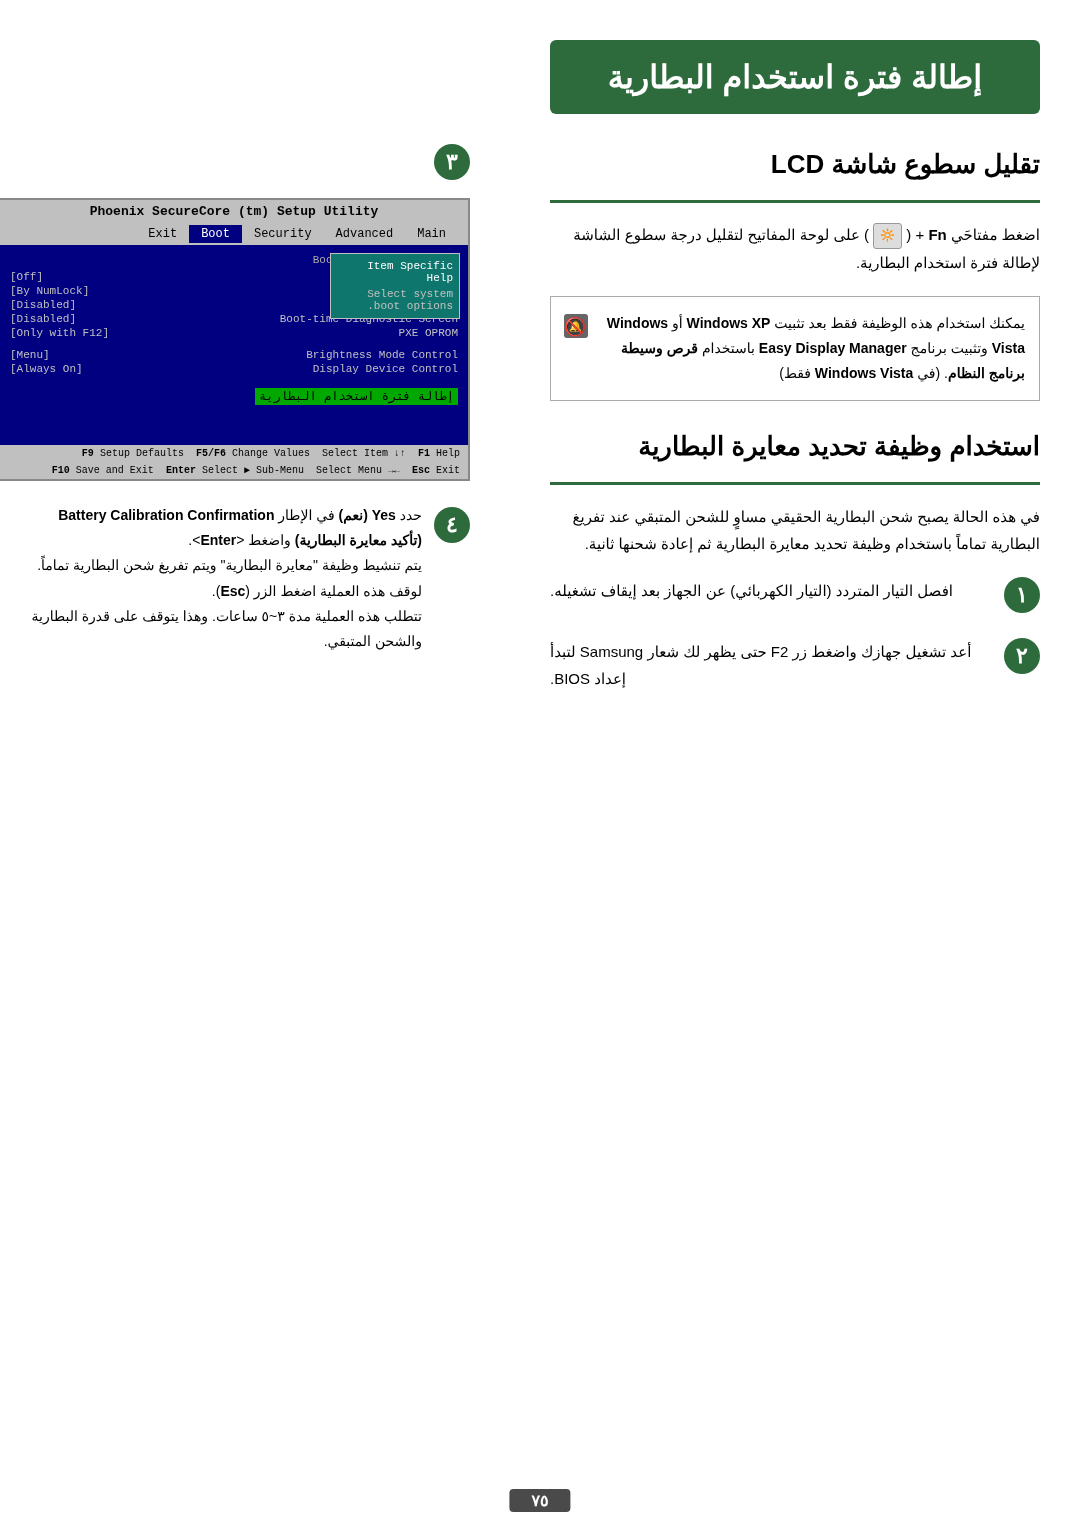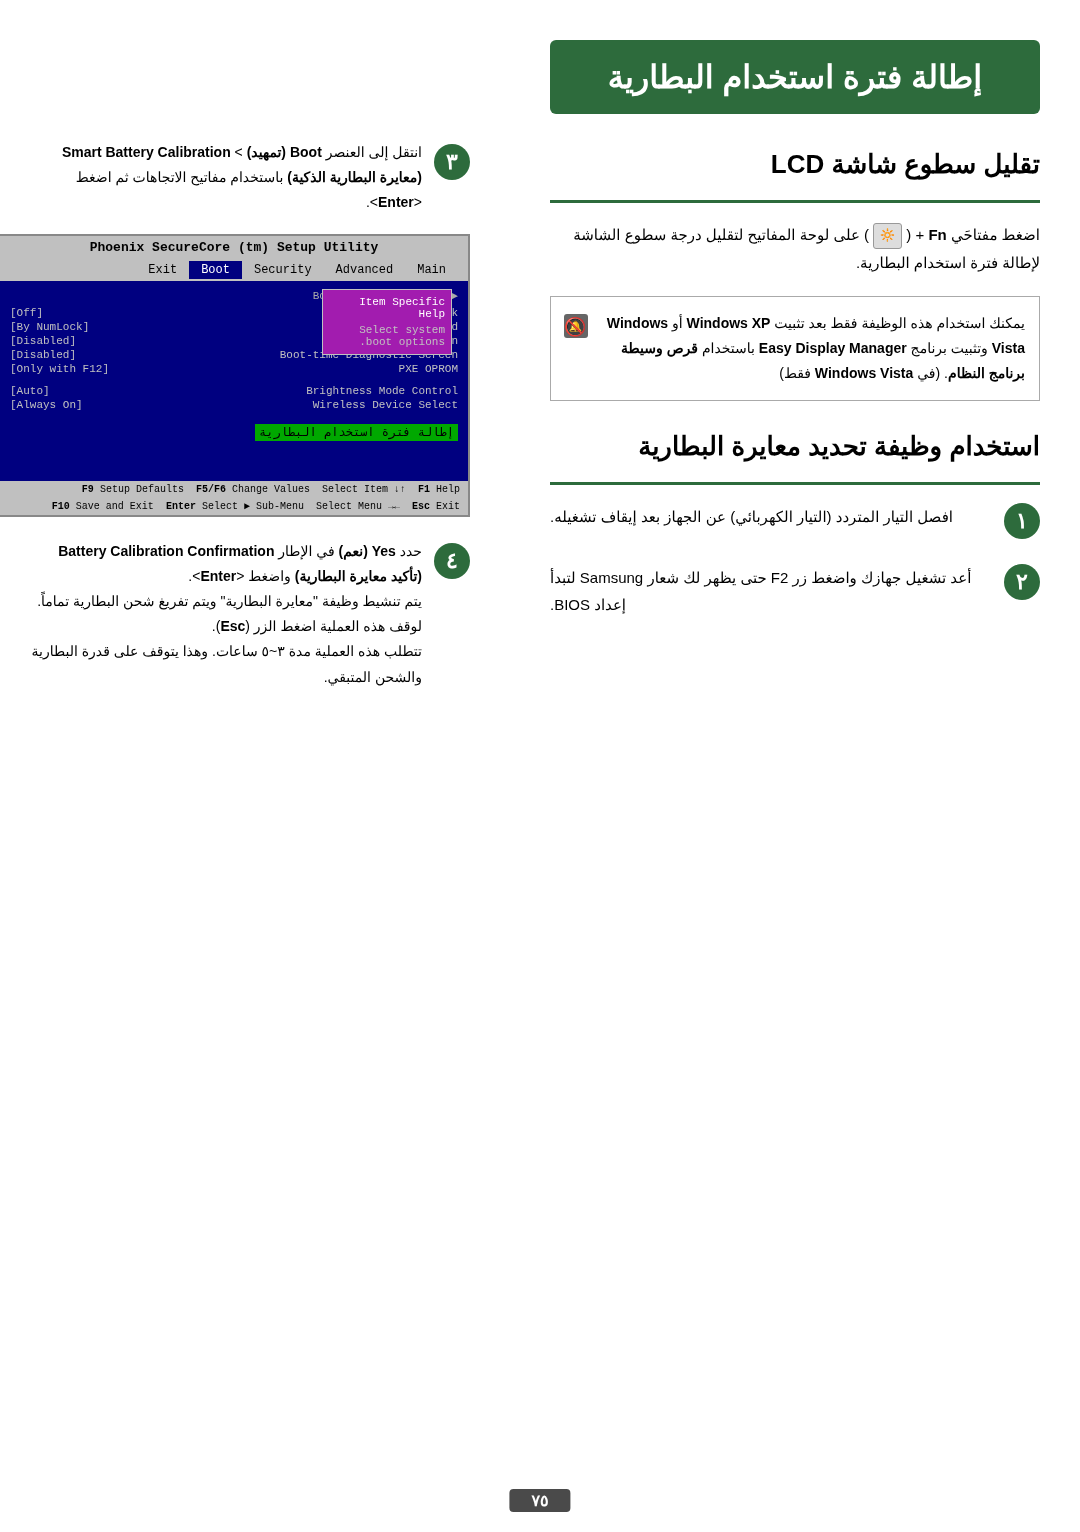--- a/index.html
+++ b/index.html
@@ -167,24 +167,24 @@
     }
     .bios-item-row {
       display: flex;
       justify-content: space-between;
       font-size: 11px;
       padding: 1px 0;
       color: #c0c0c0;
     }
     .bios-help-box {
       position: absolute;
-      right: 16px;
+      right: 8px;
       top: 8px;
       width: 130px;
-      background: #a21caf;
+      background: #0f766e;
       border: 1px solid #c0c0c0;
       padding: 6px;
       font-size: 11px;
       color: #c0c0c0;
     }
     .bios-help-title {
       color: #ffffff;
       margin-bottom: 4px;
     }
     .bios-highlighted {
@@ -260,20 +260,23 @@
     <span>يمكنك استخدام هذه الوظيفة فقط بعد تثبيت <strong>Windows XP</strong> أو <strong>Windows Vista</strong> وتثبيت برنامج <strong>Easy Display Manager</strong> باستخدام <strong>قرص وسيطة برنامج النظام</strong>. (في <strong>Windows Vista</strong> فقط)</span>
   </div>
 
   <div class="section-divider"></div>
 
   <div class="subsection-header">
     <h2>استخدام وظيفة تحديد معايرة البطارية</h2>
   </div>
 
 
+  <div class="body-text">
+    <span>في هذه الحالة يصبح شحن البطارية الحقيقي مساوٍ للشحن المتبقي عند تفريغ البطارية تماماً باستخدام وظيفة تحديد معايرة البطارية ثم إعادة شحنها ثانية.</span>
+  </div>
 
   <div class="step-item">
     <div class="step-number">
       <span>١</span>
     </div>
     <div class="step-content">
       <span>افصل التيار المتردد (التيار الكهربائي) عن الجهاز بعد إيقاف تشغيله.</span>
     </div>
   </div>
 
@@ -287,23 +290,20 @@
   </div>
 
 </div>
 
 <div class="left-column">
 
   <div style="direction:rtl; text-align:right; margin-bottom:18px;">
     <div style="display:flex; align-items:flex-start; gap:12px; direction:rtl;">
       <div class="step-number" style="margin-top:4px;">
         <span>٣</span>
-      </div>
-      <div style="font-size:14px; line-height:1.8; direction:rtl; text-align:right;">
-        انتقل إلى العنصر <strong>Boot</strong> <strong>(تمهيد)</strong> &gt; <strong>Smart Battery Calibration (معايرة البطارية الذكية)</strong> باستخدام مفاتيح الاتجاهات ثم اضغط &lt;<strong>Enter</strong>&gt;.
       </div>
     </div>
   </div>
 
   <div class="bios-screenshot">
 
     <div class="bios-title-bar">
       <span>Phoenix SecureCore (tm) Setup Utility</span>
     </div>
 
@@ -340,24 +340,24 @@
         <span>Boot-time Diagnostic Screen</span>
         <span>[Disabled]</span>
       </div>
       <div class="bios-item-row">
         <span>PXE OPROM</span>
         <span>[Only with F12]</span>
       </div>
       <div style="height:8px;"></div>
       <div class="bios-item-row">
         <span>Brightness Mode Control</span>
-        <span>[Auto]</span>
-      </div>
-      <div class="bios-item-row">
-        <span>Wireless Device Select</span>
+        <span>[Menu]</span>
+      </div>
+      <div class="bios-item-row">
+        <span>Display Device Control</span>
         <span>[Always On]</span>
       </div>
       <div style="height:6px;"></div>
 
       <div>
         <span class="bios-highlighted">إطالة فترة استخدام البطارية</span>
       </div>
     </div>
 
     <div class="bios-footer">

